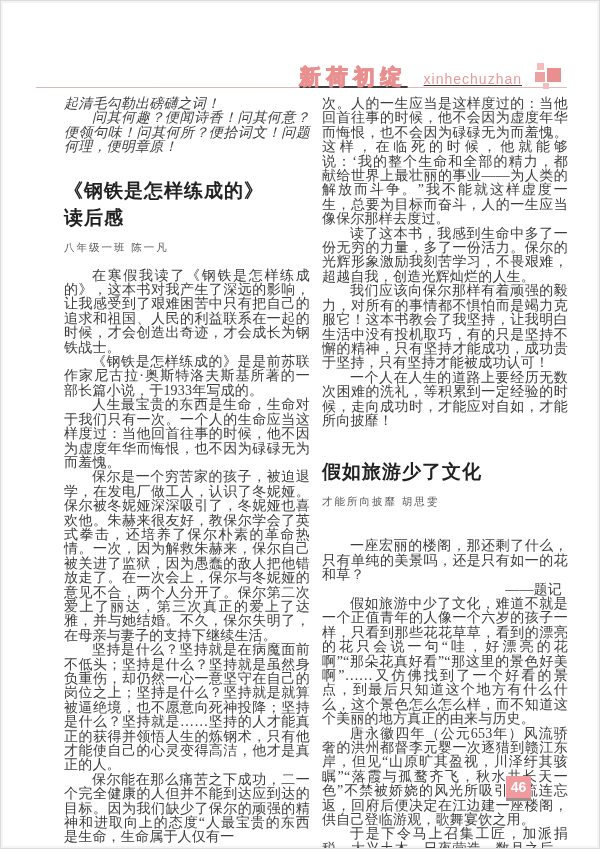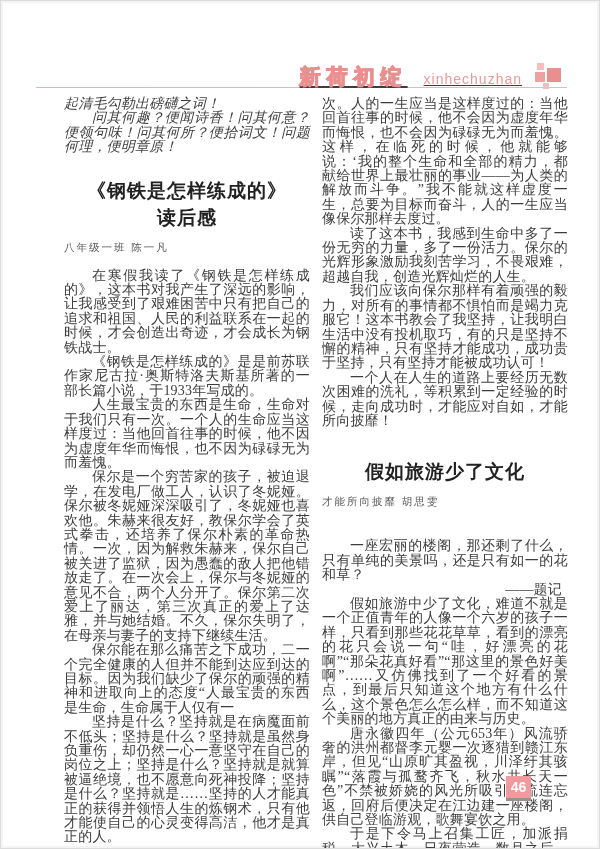--- a/index.html
+++ b/index.html
@@ -58,21 +58,21 @@
     margin:0;
     font-size:14px;line-height:14.4px;
     text-align:justify;
     letter-spacing:0.2px;
     color:#3d3d3d;
   }
   .col p.indent{text-indent:2em;}
   .intro p{font-style:italic;}
   .essay-title{
     margin:22px 0 10px 0;
-    text-align:center;
+    text-align:left;
     font-size:19px;line-height:27px;
     font-weight:bold;color:#222;
     letter-spacing:1px;
   }
   .essay-title.second{margin-top:30px;}
   .byline{
     font-size:10.5px;color:#555;
     letter-spacing:2px;
     margin:6px 0 14px 0;
   }
@@ -122,22 +122,22 @@
       </div>
 
       <h1 class="essay-title"><span>《钢铁是怎样练成的》</span><br><span>读后感</span></h1>
 
       <div class="byline">八年级一班 陈一凡</div>
 
       <p class="indent">在寒假我读了《钢铁是怎样练成的》，这本书对我产生了深远的影响，让我感受到了艰难困苦中只有把自己的追求和祖国、人民的利益联系在一起的时候，才会创造出奇迹，才会成长为钢铁战士。</p>
       <p class="indent">《钢铁是怎样练成的》是是前苏联作家尼古拉·奥斯特洛夫斯基所著的一部长篇小说，于1933年写成的。</p>
       <p class="indent">人生最宝贵的东西是生命，生命对于我们只有一次。一个人的生命应当这样度过：当他回首往事的时候，他不因为虚度年华而悔恨，也不因为碌碌无为而羞愧。</p>
       <p class="indent">保尔是一个穷苦家的孩子，被迫退学，在发电厂做工人，认识了冬妮娅。保尔被冬妮娅深深吸引了，冬妮娅也喜欢他。朱赫来很友好，教保尔学会了英式拳击，还培养了保尔朴素的革命热情。一次，因为解救朱赫来，保尔自己被关进了监狱，因为愚蠢的敌人把他错放走了。在一次会上，保尔与冬妮娅的意见不合，两个人分开了。保尔第二次爱上了丽达，第三次真正的爱上了达雅，并与她结婚。不久，保尔失明了，在母亲与妻子的支持下继续生活。</p>
+      <p class="indent">坚持是什么？坚持就是在病魔面前不低头；坚持是什么？坚持就是虽然身负重伤，却仍然一心一意坚守在自己的岗位之上；坚持是什么？坚持就是就算被逼绝境，也不愿意向死神投降；坚持是什么？坚持就是……坚持的人才能真正的获得并领悟人生的炼钢术，只有他才能使自己的心灵变得高洁，他才是真正的人。</p>
       <p class="indent">保尔能在那么痛苦之下成功，二一个完全健康的人但并不能到达应到达的目标。因为我们缺少了保尔的顽强的精神和进取向上的态度“人最宝贵的东西是生命，生命属于人仅有一</p>
-      <p class="indent">坚持是什么？坚持就是在病魔面前不低头；坚持是什么？坚持就是虽然身负重伤，却仍然一心一意坚守在自己的岗位之上；坚持是什么？坚持就是就算被逼绝境，也不愿意向死神投降；坚持是什么？坚持就是……坚持的人才能真正的获得并领悟人生的炼钢术，只有他才能使自己的心灵变得高洁，他才是真正的人。</p>
     </div>
 
     <div class="col">
       <p>次。人的一生应当是这样度过的：当他回首往事的时候，他不会因为虚度年华而悔恨，也不会因为碌碌无为而羞愧。这样，在临死的时候，他就能够说：‘我的整个生命和全部的精力，都献给世界上最壮丽的事业——为人类的解放而斗争。”我不能就这样虚度一生，总要为目标而奋斗，人的一生应当像保尔那样去度过。</p>
       <p class="indent">读了这本书，我感到生命中多了一份无穷的力量，多了一份活力。保尔的光辉形象激励我刻苦学习，不畏艰难，超越自我，创造光辉灿烂的人生。</p>
       <p class="indent">我们应该向保尔那样有着顽强的毅力，对所有的事情都不惧怕而是竭力克服它！这本书教会了我坚持，让我明白生活中没有投机取巧，有的只是坚持不懈的精神，只有坚持才能成功，成功贵于坚持，只有坚持才能被成功认可！</p>
       <p class="indent">一个人在人生的道路上要经历无数次困难的洗礼，等积累到一定经验的时候，走向成功时，才能应对自如，才能所向披靡！</p>
 
       <h1 class="essay-title second">假如旅游少了文化</h1>
       <div class="byline second">才能所向披靡 胡思雯</div>

